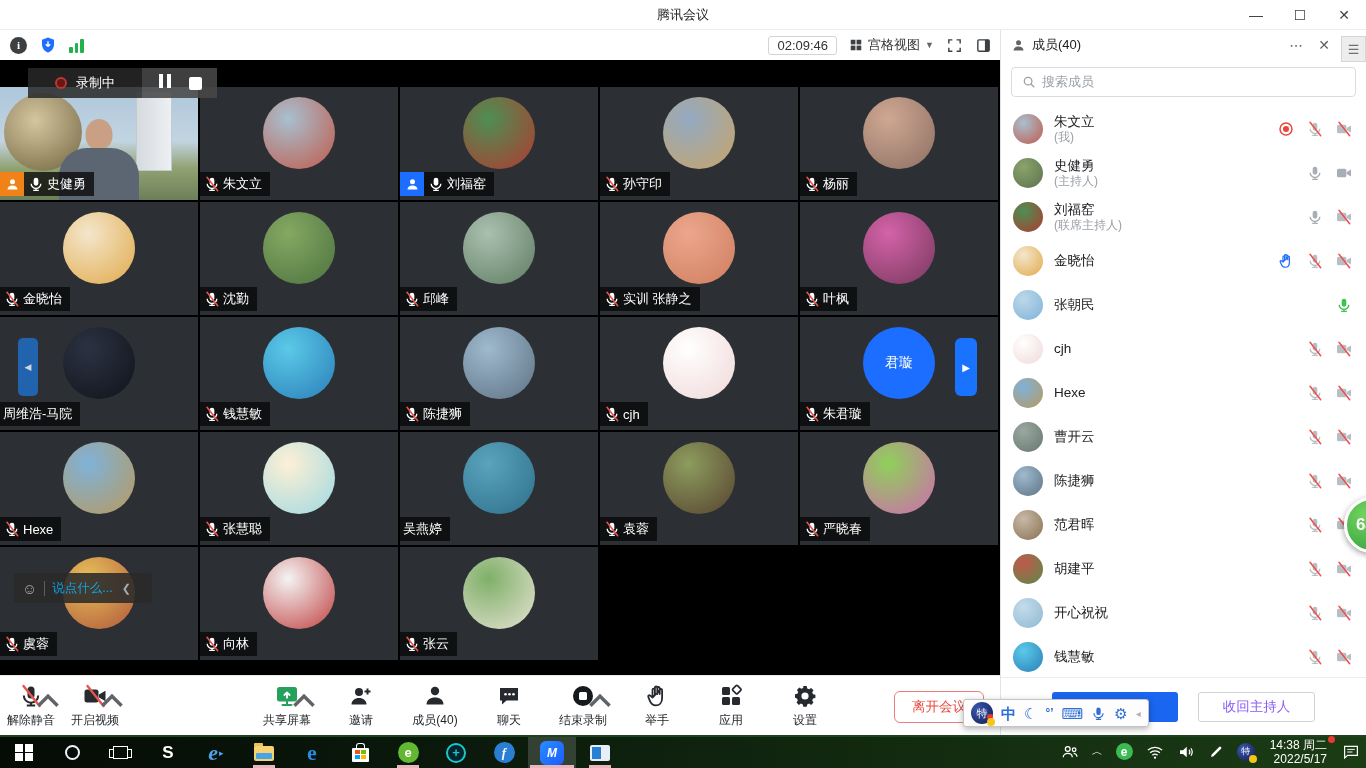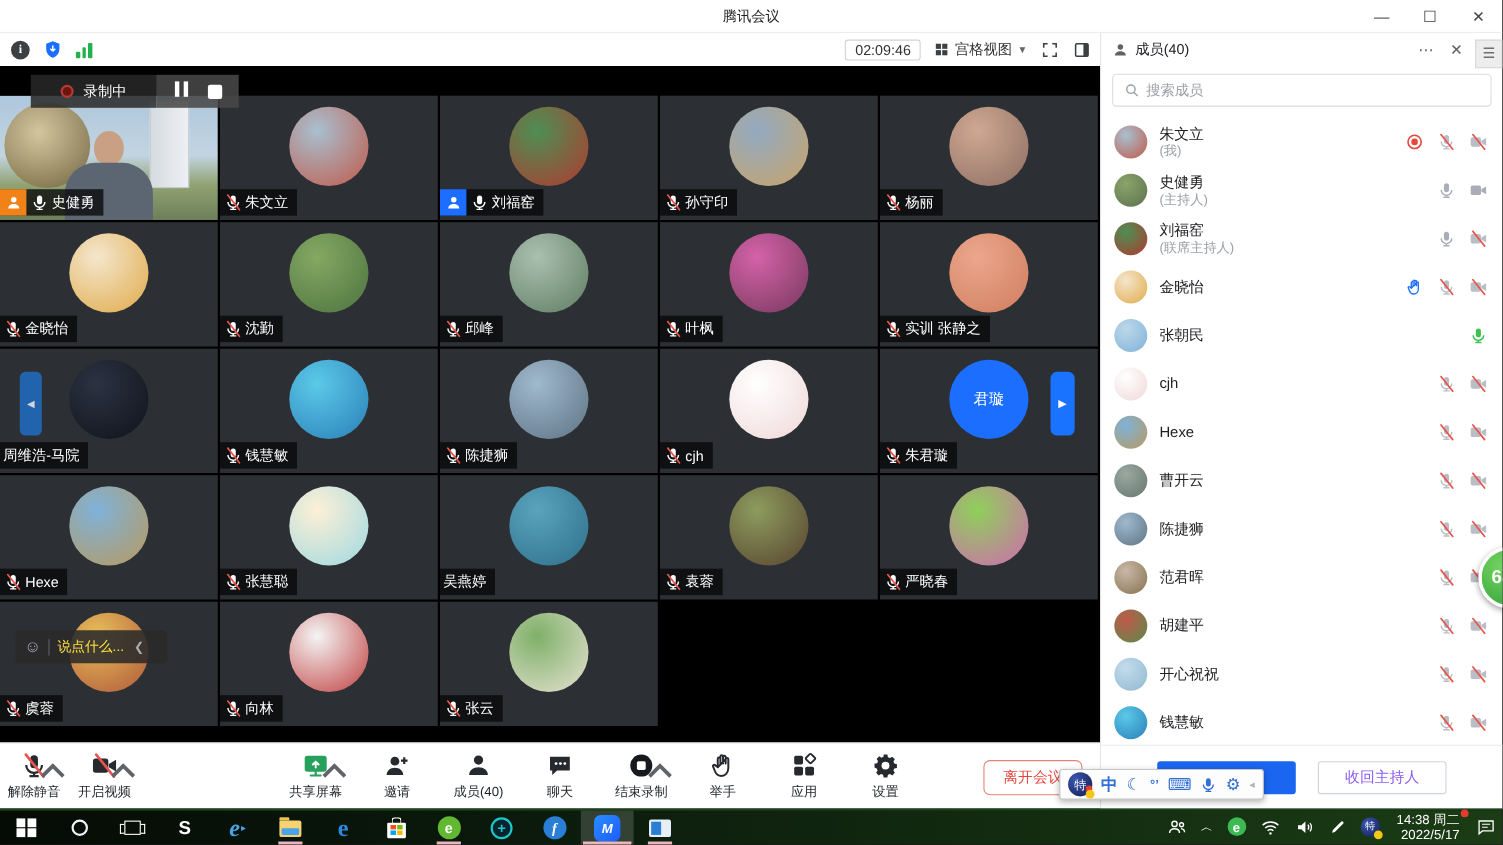--- a/index.html
+++ b/index.html
@@ -51,21 +51,21 @@
   .recpill{background:rgba(40,40,40,.85);display:flex;align-items:center;gap:9px;padding:0 27px;color:#fff;font-size:13px;}
   .recdot{width:12px;height:12px;border-radius:50%;background:#6e1512;border:2px solid #b23b33;}
   .recbtns{background:rgba(72,72,72,.88);display:flex;align-items:center;gap:16px;padding:0 15px;}
   .pauseglyph i{display:inline-block;width:4px;height:14px;background:#fff;margin:0 2px;}
   .stopglyph{width:13px;height:13px;background:#fff;border-radius:2px;}
   .navL{position:absolute;left:18px;top:278px;width:20px;height:58px;background:#2263ad;border-radius:5px;display:flex;align-items:center;justify-content:center;color:#cfd6dd;font-size:9px;z-index:6;}
   .navR{position:absolute;right:23px;top:278px;width:22px;height:58px;background:#1a73ff;border-radius:6px;display:flex;align-items:center;justify-content:center;color:#fff;font-size:10px;z-index:6;}
   .chatBubble{position:absolute;left:14px;top:513px;width:138px;height:30px;background:rgba(42,42,42,.88);border-radius:4px;display:flex;align-items:center;padding:0 8px;gap:7px;z-index:6;}
   .cbSmile{color:#a5abb2;font-size:15px;}
   .cbDiv{width:1px;height:15px;background:#5a5f66;}
-  .cbText{color:#fde047;font-size:12.5px;white-space:nowrap;}
+  .cbText{color:#0ea5e9;font-size:12.5px;white-space:nowrap;}
   .cbArrow{color:#a5abb2;font-size:11px;margin-left:2px;}
 
   
   .toast{position:absolute;left:1078px;top:42px;width:234px;height:31px;background:#1e2126;display:flex;align-items:center;z-index:40;}
   .toastMic{width:16px;height:16px;color:#9aa0a6;margin-left:12px;}
   .toastDiv{width:1px;height:17px;background:#3b3f45;margin:0 9px;}
   .toastText{color:#f1f1f1;font-size:12.5px;white-space:nowrap;}
   .wm{position:absolute;right:8px;top:5px;display:flex;}
   .wm i{width:15px;height:15px;background:#2d3138;transform:rotate(45deg);margin-left:-5px;}
 
@@ -339,45 +339,45 @@
                 <rect x="8.5" y="2.5" width="7" height="12" rx="3.5" fill="currentColor"></rect>
                 <path d="M4.8 11.5a7.2 7.2 0 0 0 14.4 0" fill="none" stroke="currentColor" stroke-width="2"></path>
                 <path d="M12 18.7v2.8M7.8 21.5h8.4" stroke="currentColor" stroke-width="2"></path>
                 <path d="M4.5 2l16 20" stroke="#e8554d" stroke-width="2.4" stroke-linecap="round"></path>
               </svg>
             </span>
             <span class="tname">邱峰</span>
           </div>
         </div>
         <div class="cell">
+          <div class="avatar" style="background:radial-gradient(circle at 35% 30%,#eba78c,#d07d5f)"></div>
+          <div class="tag">
+            <span class="ic tagmic" style="width:16px;height:16px;color:#fff">
+              <svg viewBox="0 0 24 24">
+                <rect x="8.5" y="2.5" width="7" height="12" rx="3.5" fill="currentColor"></rect>
+                <path d="M4.8 11.5a7.2 7.2 0 0 0 14.4 0" fill="none" stroke="currentColor" stroke-width="2"></path>
+                <path d="M12 18.7v2.8M7.8 21.5h8.4" stroke="currentColor" stroke-width="2"></path>
+                <path d="M4.5 2l16 20" stroke="#e8554d" stroke-width="2.4" stroke-linecap="round"></path>
+              </svg>
+            </span>
+            <span class="tname">实训 张静之</span>
+          </div>
+        </div>
+        <div class="cell">
           <div class="avatar" style="background:radial-gradient(circle at 35% 30%,#d462a8,#77395e)"></div>
           <div class="tag">
             <span class="ic tagmic" style="width:16px;height:16px;color:#fff">
               <svg viewBox="0 0 24 24">
                 <rect x="8.5" y="2.5" width="7" height="12" rx="3.5" fill="currentColor"></rect>
                 <path d="M4.8 11.5a7.2 7.2 0 0 0 14.4 0" fill="none" stroke="currentColor" stroke-width="2"></path>
                 <path d="M12 18.7v2.8M7.8 21.5h8.4" stroke="currentColor" stroke-width="2"></path>
                 <path d="M4.5 2l16 20" stroke="#e8554d" stroke-width="2.4" stroke-linecap="round"></path>
               </svg>
             </span>
             <span class="tname">叶枫</span>
-          </div>
-        </div>
-        <div class="cell">
-          <div class="avatar" style="background:radial-gradient(circle at 35% 30%,#eba78c,#d07d5f)"></div>
-          <div class="tag">
-            <span class="ic tagmic" style="width:16px;height:16px;color:#fff">
-              <svg viewBox="0 0 24 24">
-                <rect x="8.5" y="2.5" width="7" height="12" rx="3.5" fill="currentColor"></rect>
-                <path d="M4.8 11.5a7.2 7.2 0 0 0 14.4 0" fill="none" stroke="currentColor" stroke-width="2"></path>
-                <path d="M12 18.7v2.8M7.8 21.5h8.4" stroke="currentColor" stroke-width="2"></path>
-                <path d="M4.5 2l16 20" stroke="#e8554d" stroke-width="2.4" stroke-linecap="round"></path>
-              </svg>
-            </span>
-            <span class="tname">实训 张静之</span>
           </div>
         </div>
         <div class="cell">
           <div class="avatar" style="background:radial-gradient(circle at 35% 30%,#2b3242,#10131a)"></div>
           <div class="tag">
             <span class="tname">周维浩-马院</span>
           </div>
         </div>
         <div class="cell">
           <div class="avatar" style="background:radial-gradient(circle at 35% 30%,#5bc9e8,#2a7fb8)"></div>

